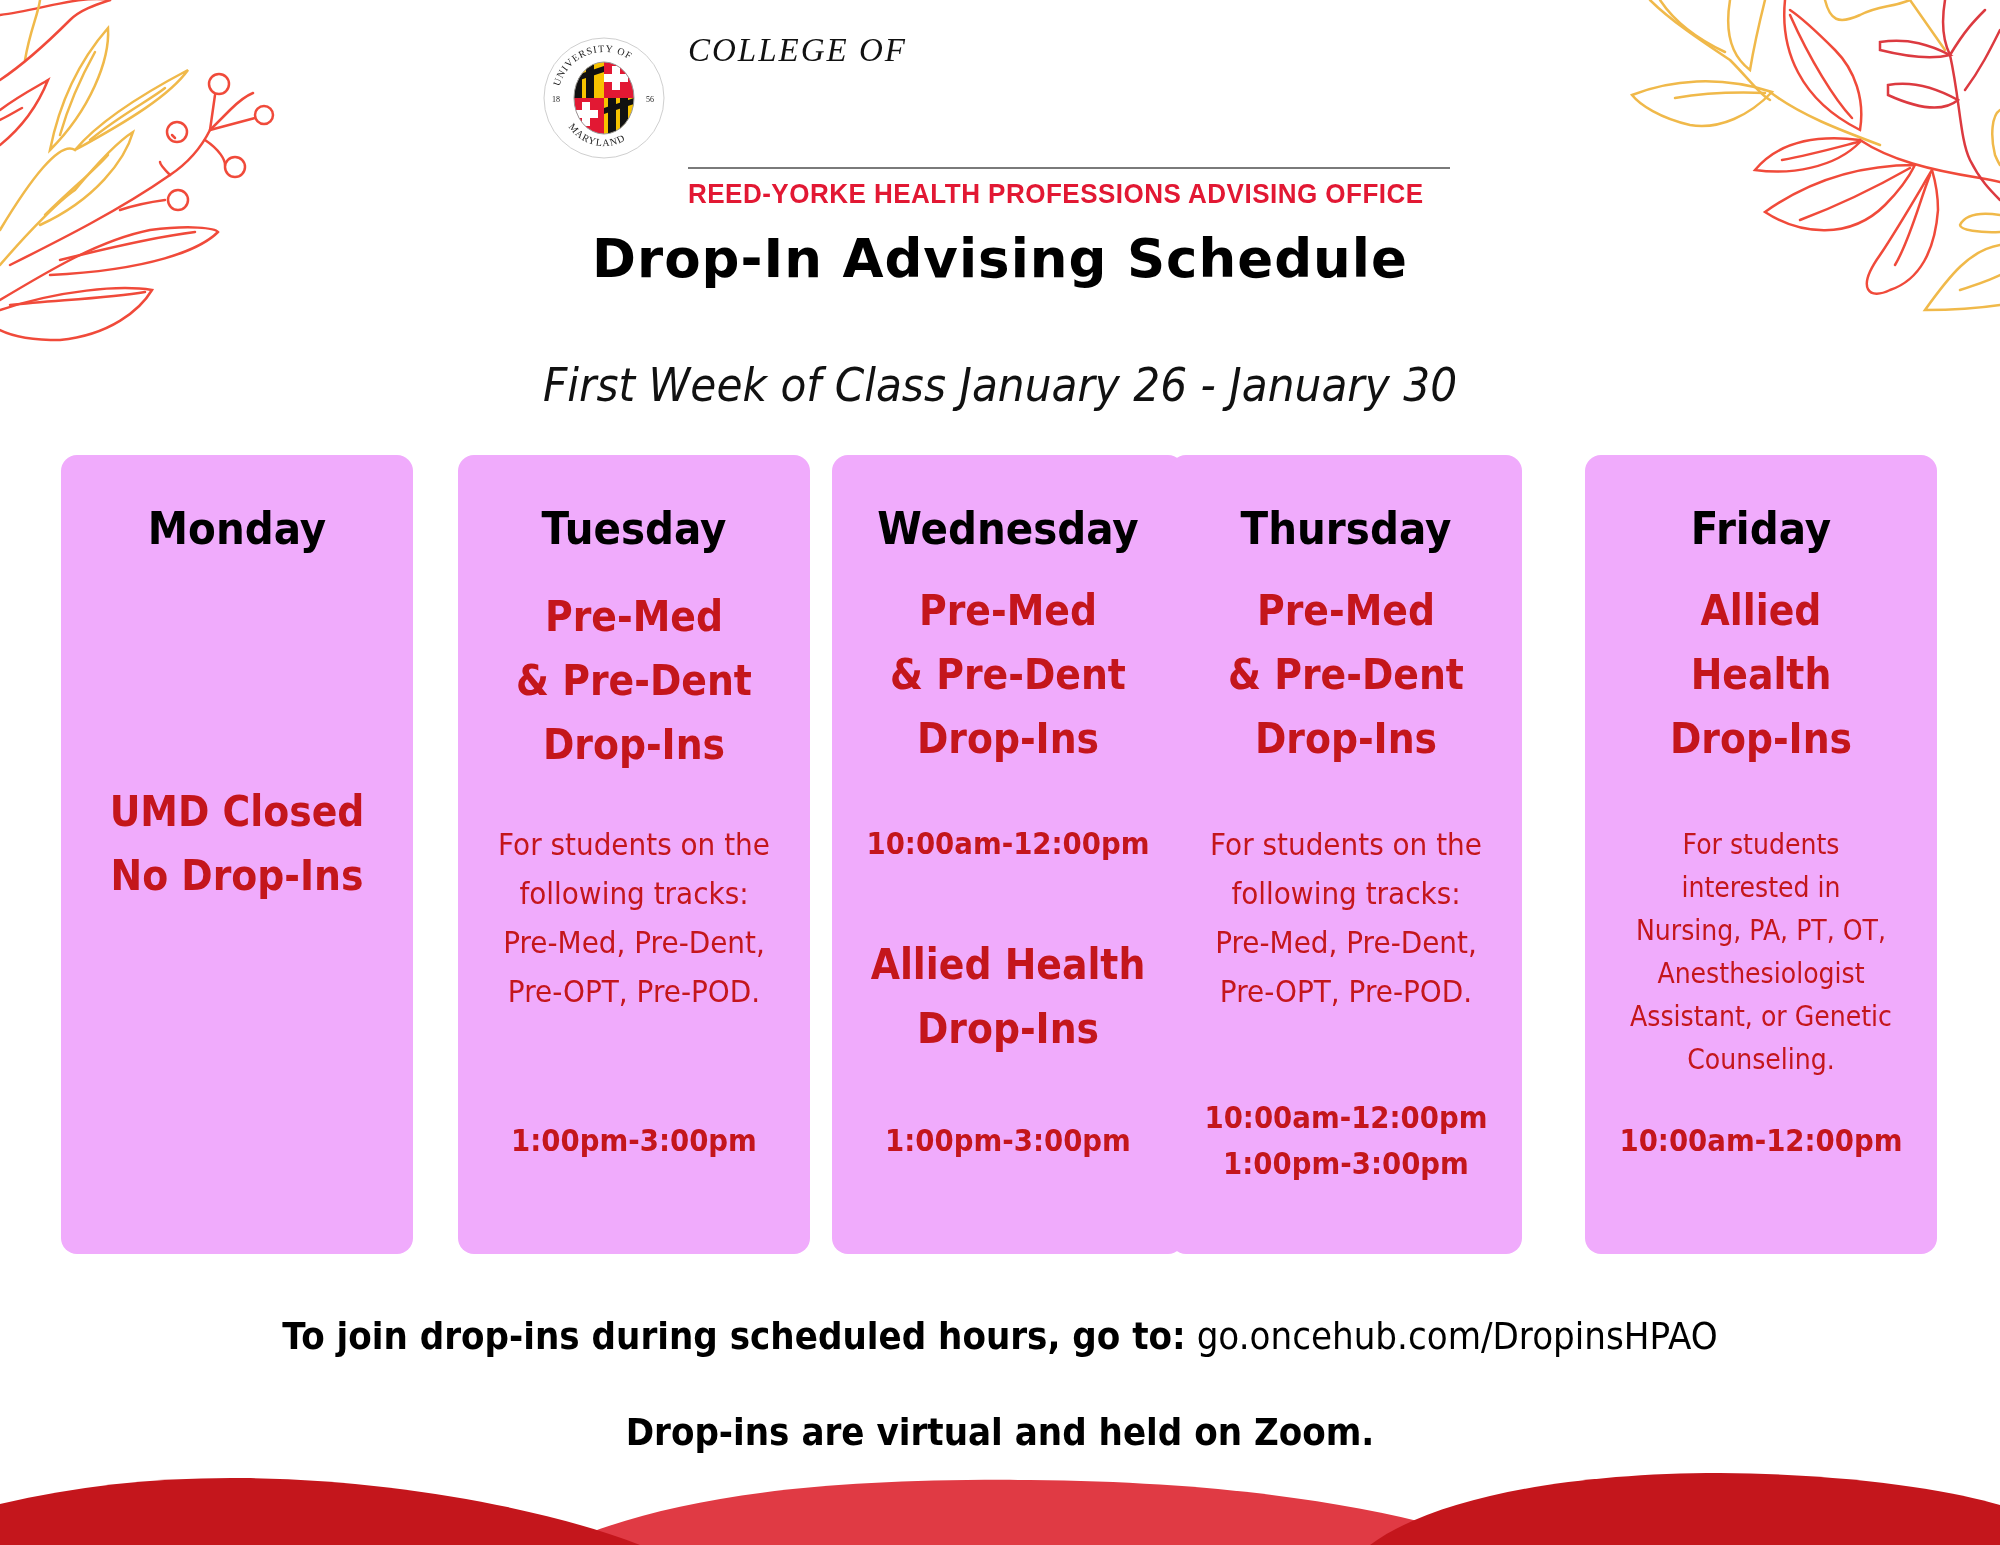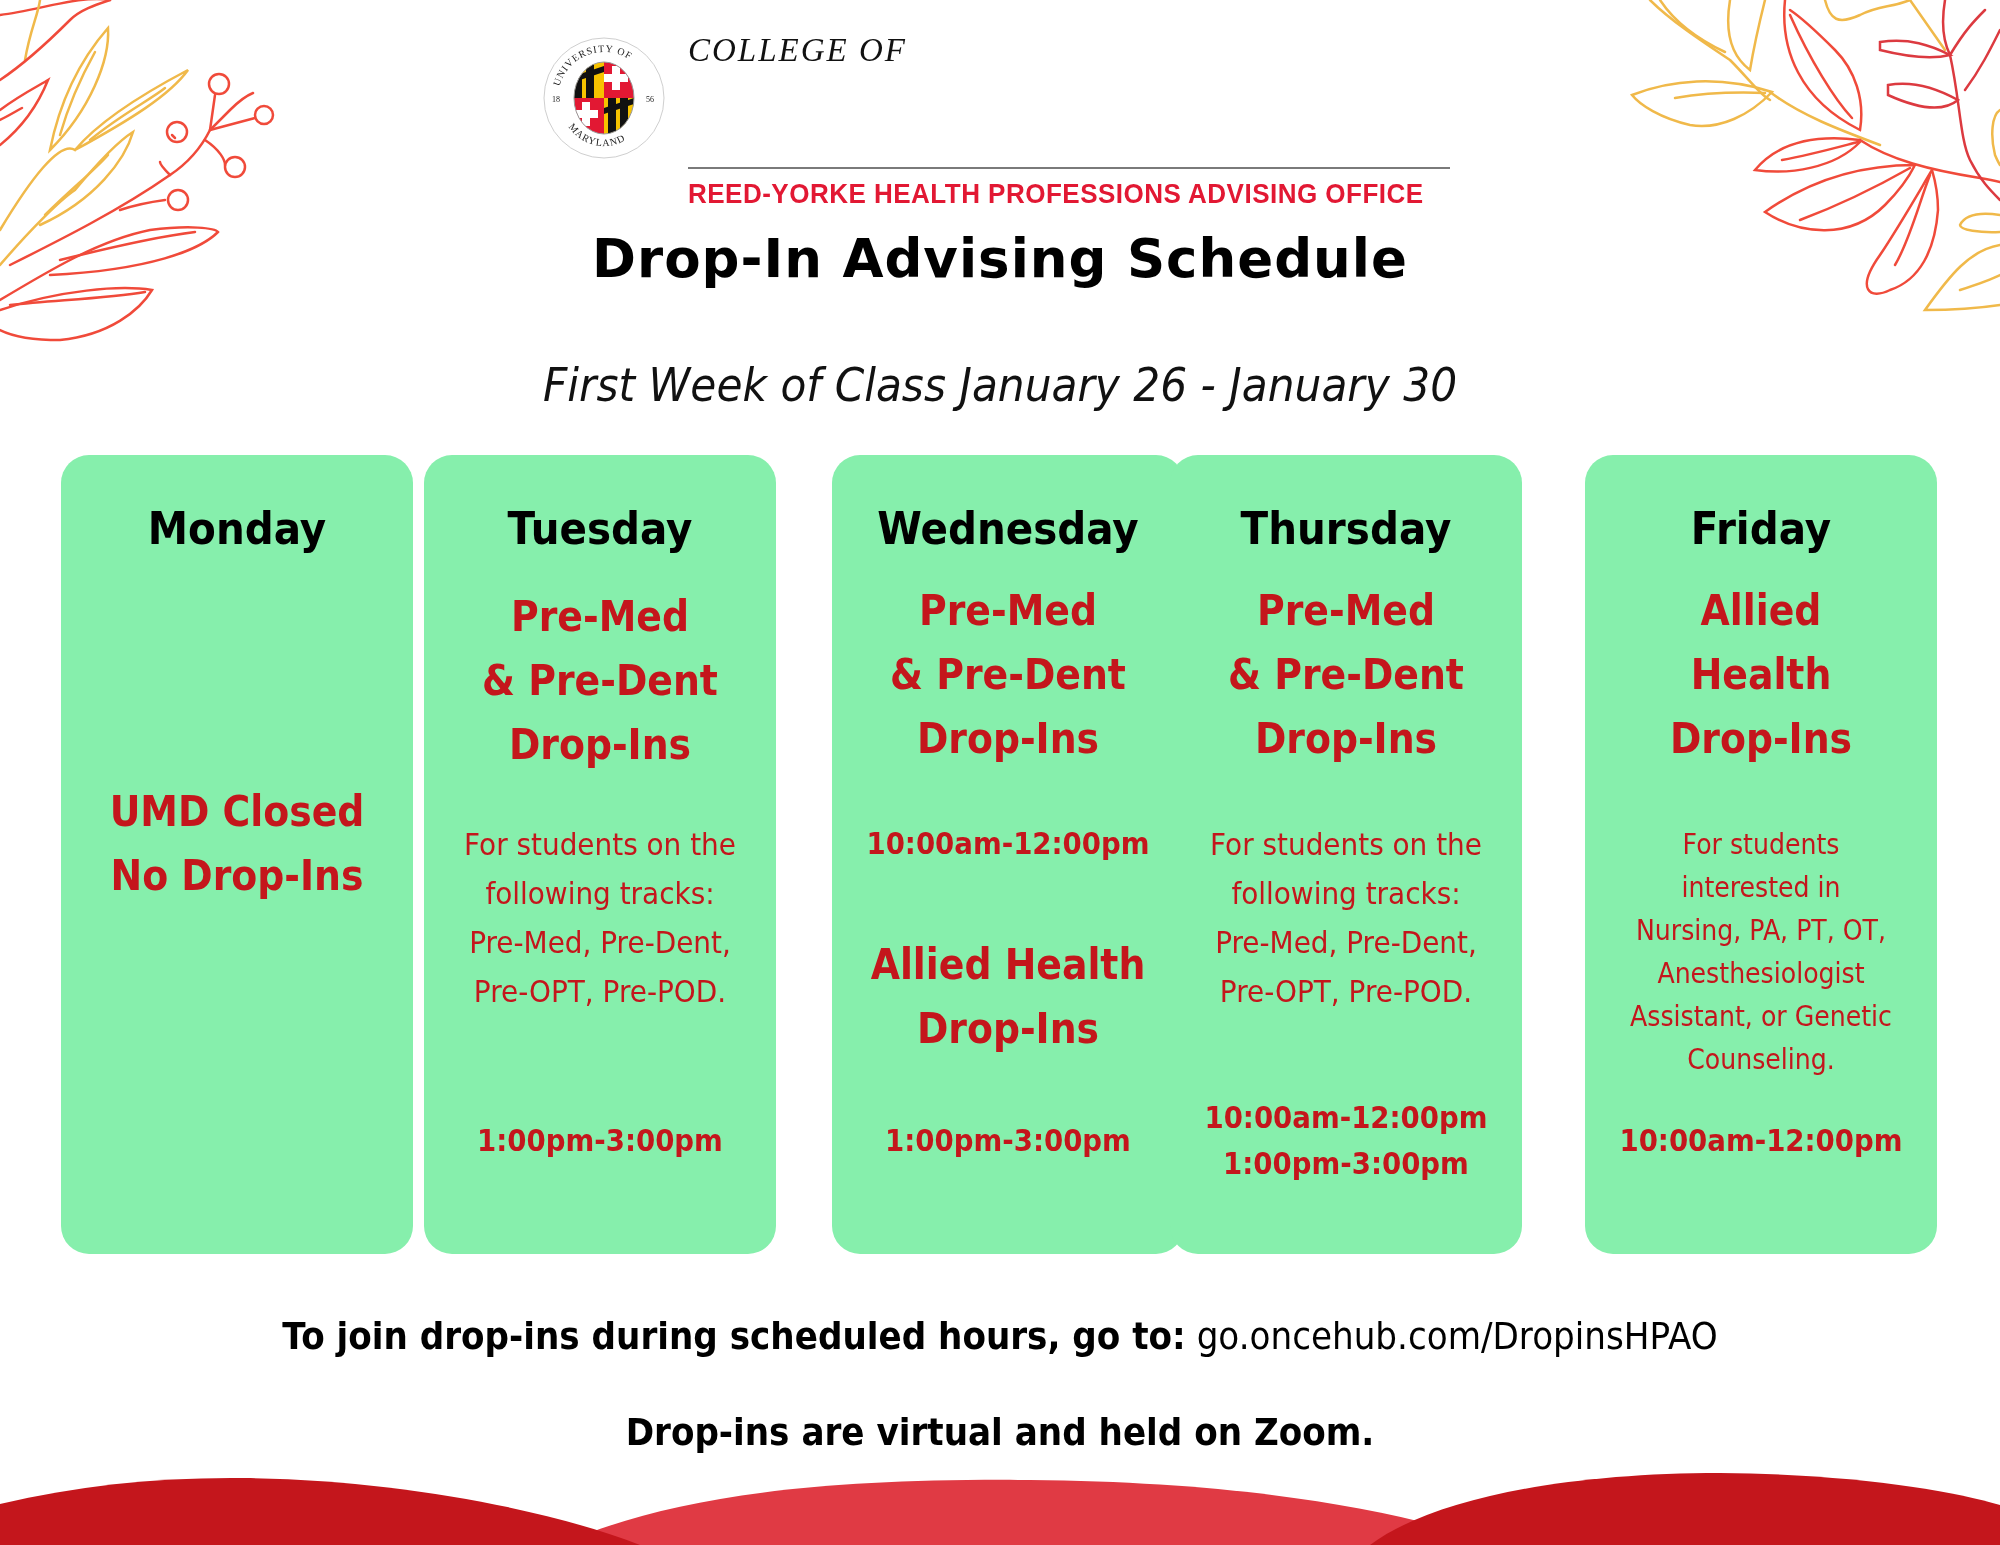--- a/index.html
+++ b/index.html
@@ -10,21 +10,21 @@
   .seal { left:542px; top:36px; width:124px; height:124px; }
   .college { left:688px; top:30px; color:#111; font-family:"Liberation Serif", serif; }
   .college .l1 { font-size:33px; letter-spacing:2px; line-height:40px;font-style:italic; }
   .college .l2 { font-size:50px; line-height:48px; letter-spacing:-0.5px; }
   .college .l3 { font-size:50px; line-height:48px; letter-spacing:-0.5px; }
   .rule { left:688px; top:167px; width:762px; height:2px; background:#7a7a7a; }
   .office { left:688px; top:178px; width:685px; font-family:"Liberation Sans", sans-serif; font-weight:bold; font-size:28px; color:#e21833; letter-spacing:0.5px; transform:scaleX(0.93); transform-origin:left; white-space:nowrap; }
   .title { left:0; width:2000px; top:228px; text-align:center; font-family:"DejaVu Sans", sans-serif; font-weight:bold; font-size:53px; color:#000; letter-spacing:1px; }
   .subtitle { left:0; width:2000px; top:358px; text-align:center; font-family:"DejaVu Sans", sans-serif; font-style:italic; font-size:46px; color:#111; transform:scaleX(0.92); }
   
-  .card { position:absolute; top:455px; height:799px; width:352px; background:#86efac; border-radius:28px; }
+  .card { position:absolute; top:455px; height:799px; width:352px; background:#f0abfc; border-radius:16px; }
   .card .day { position:absolute; left:0; right:0; top:48px; text-align:center; font-family:"DejaVu Sans", sans-serif; font-weight:bold; font-size:44px; color:#000; transform:scaleX(0.92); }
   .blk { position:absolute; left:0; right:0; text-align:center; color:#c4161c; font-family:"DejaVu Sans", sans-serif; }
   .big { font-weight:bold; font-size:42px; line-height:64px; transform:scaleX(0.9); }
   .small { font-size:31px; line-height:49px; transform:scaleX(0.9); }
   .smaller { font-size:28px; line-height:43px; transform:scaleX(0.9); }
   .time { font-weight:bold; font-size:30px; line-height:46px; transform:scaleX(0.92); }
   
   .foot1 { left:0; width:2000px; top:1314px; text-align:center; font-size:38px; color:#000; transform:scaleX(0.9); white-space:nowrap; }
   .foot1 b { font-weight:bold; }
   .foot2 { left:0; width:2000px; top:1410px; text-align:center; font-size:38px; font-weight:bold; color:#000; transform:scaleX(0.9); }
@@ -130,21 +130,21 @@
 <div class="abs subtitle">First Week of Class January 26 - January 30</div>
 
 <div class="card" style="left:61px">
   <div class="day">Monday</div>
   <div class="blk big" style="top:325px">
     <div>UMD Closed</div>
     <div>No Drop-Ins</div>
   </div>
 </div>
 
-<div class="card" style="left:424px">
+<div class="card" style="left:458px">
   <div class="day">Tuesday</div>
   <div class="blk big" style="top:130px">
     <div>Pre-Med</div>
     <div>&amp; Pre-Dent</div>
     <div>Drop-Ins</div>
   </div>
   <div class="blk small" style="top:365px">
     <div>For students on the</div>
     <div>following tracks:</div>
     <div>Pre-Med, Pre-Dent,</div>

